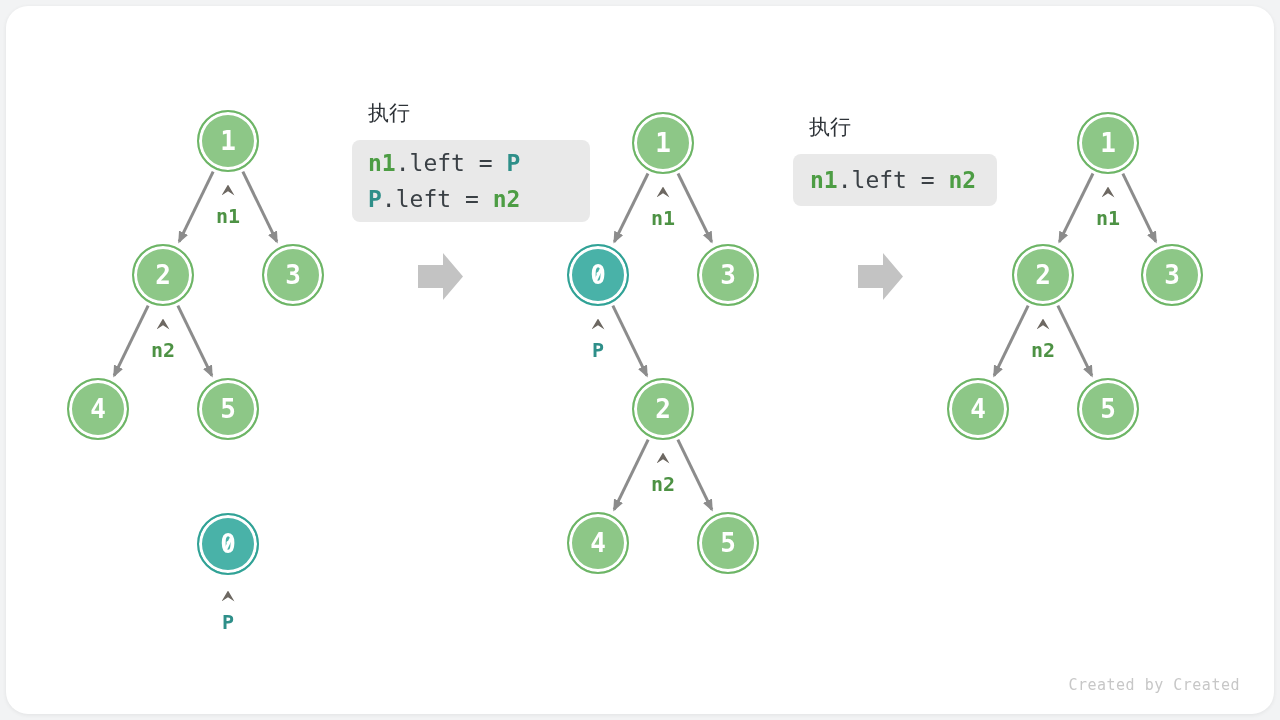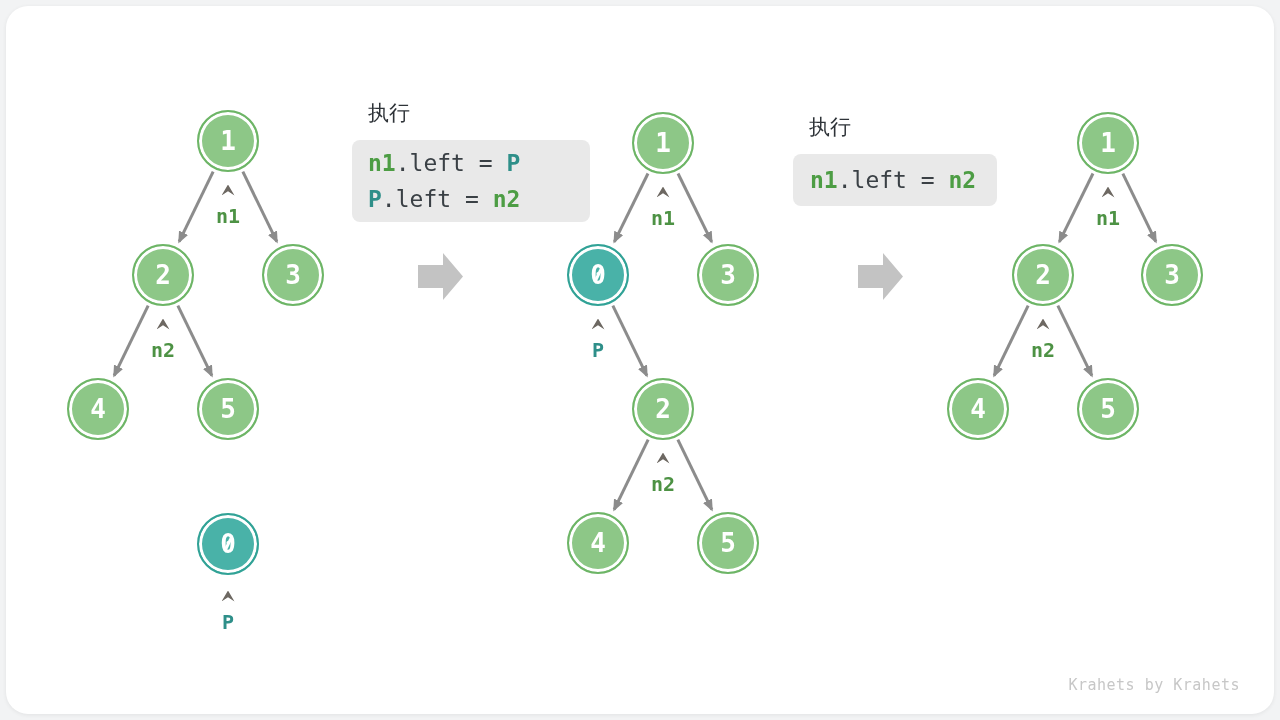--- a/index.html
+++ b/index.html
@@ -149,13 +149,13 @@
   </div>
 </div>
 
 <div class="code-panel second">
   <div class="code-title">执行</div>
   <div class="code-box">
     <div class="code-line"><span class="tok green">n1</span><span class="tok plain">.left = </span><span class="tok green">n2</span></div>
   </div>
 </div>
 
-<div class="watermark">Krahets by Krahets</div>
+<div class="watermark">Created by Created</div>
 
 </body></html>

